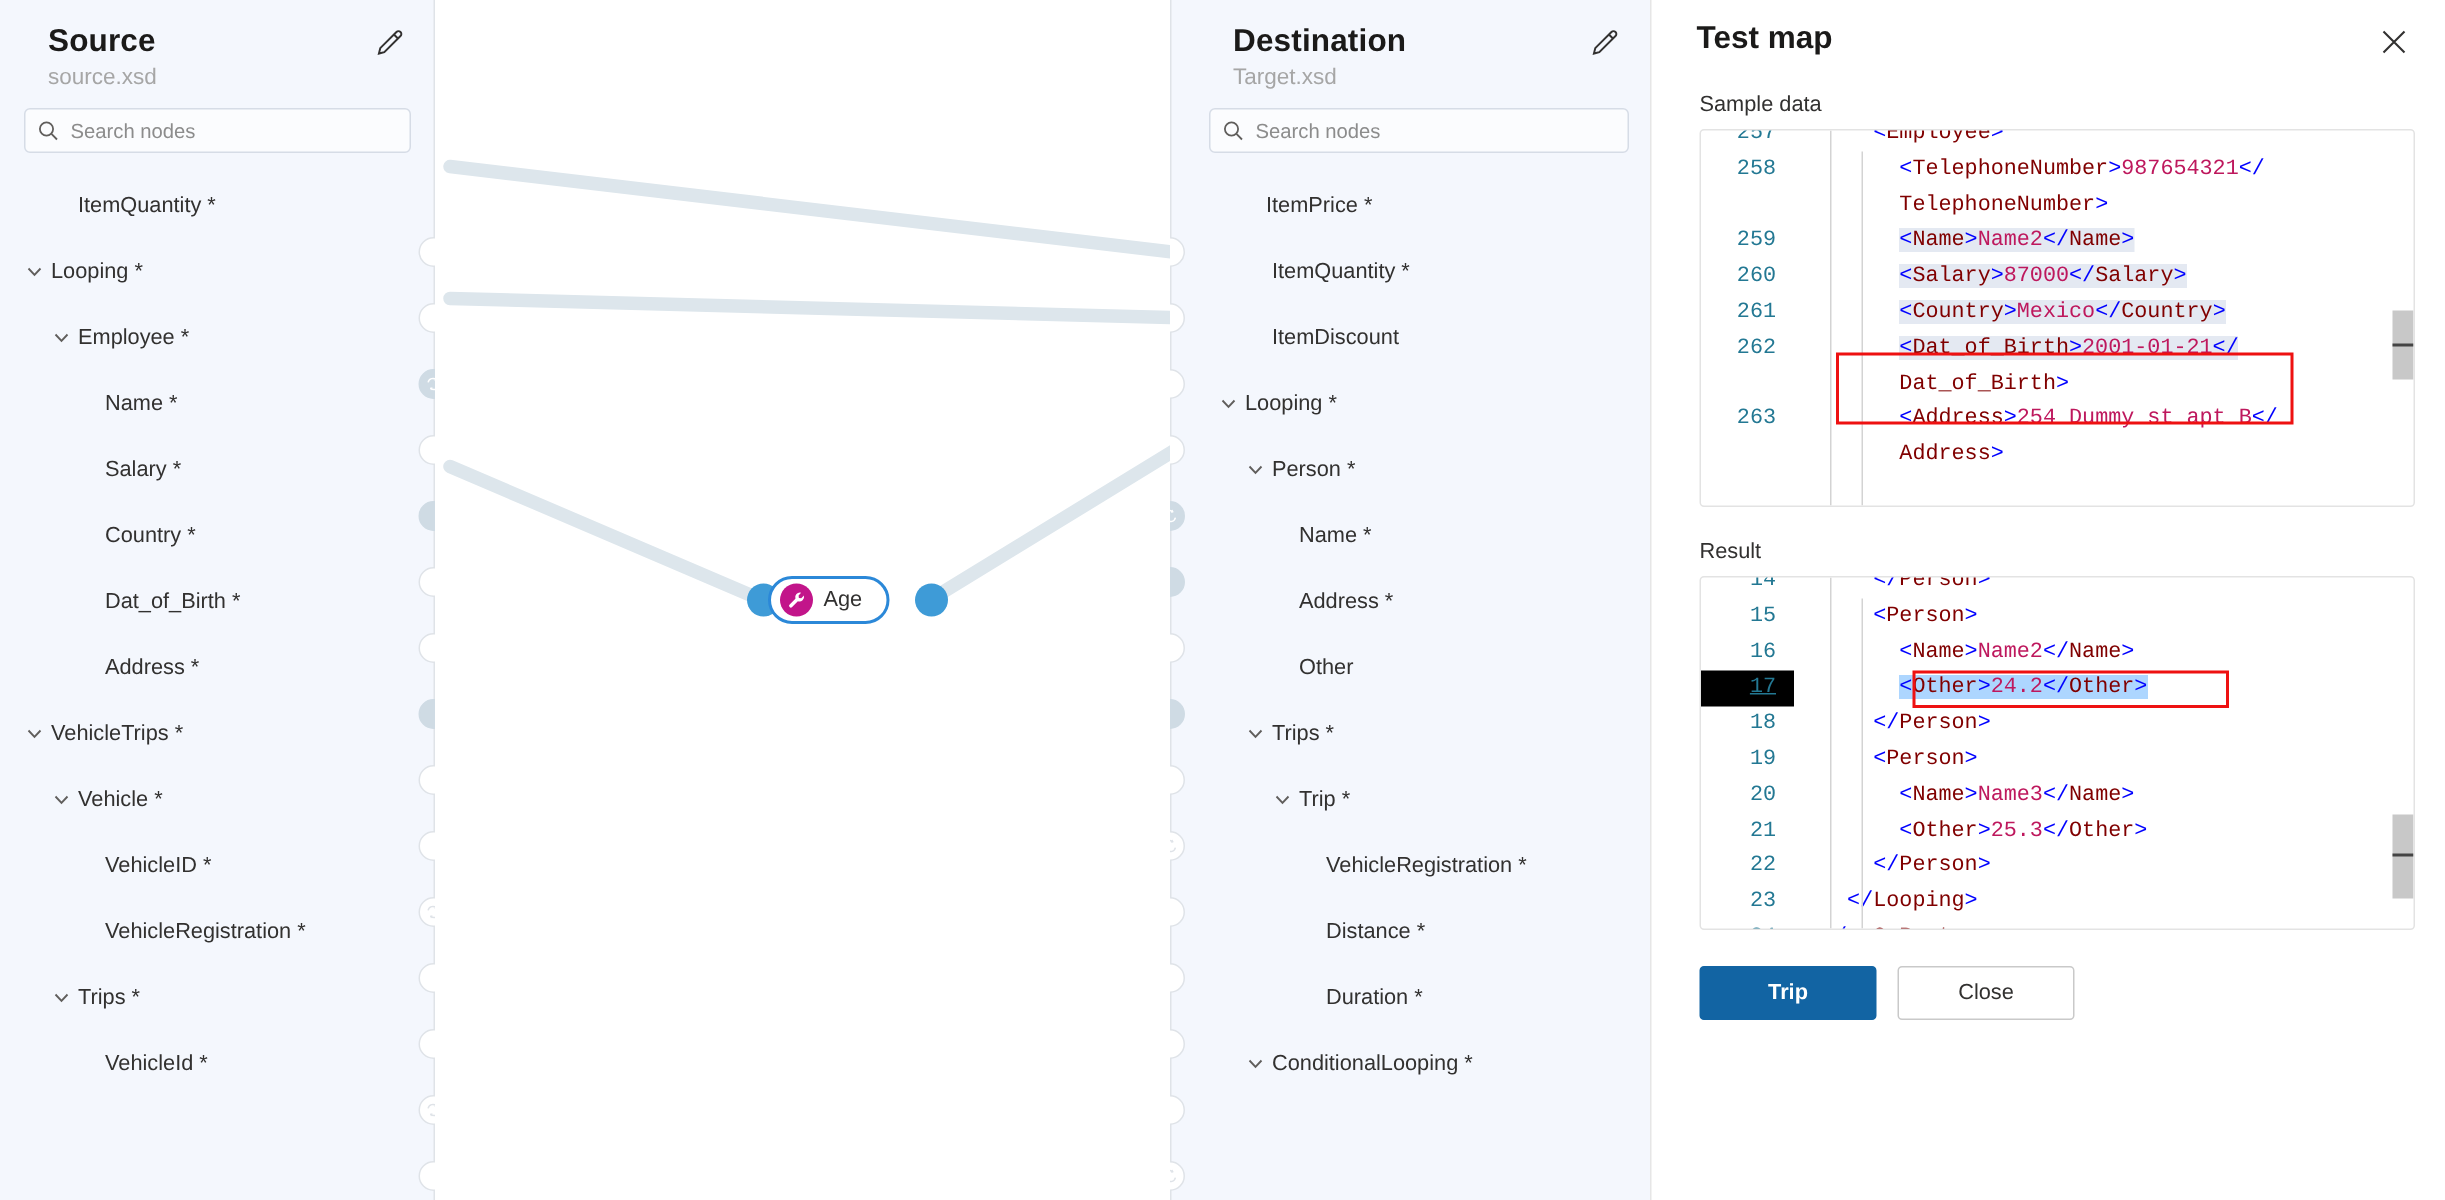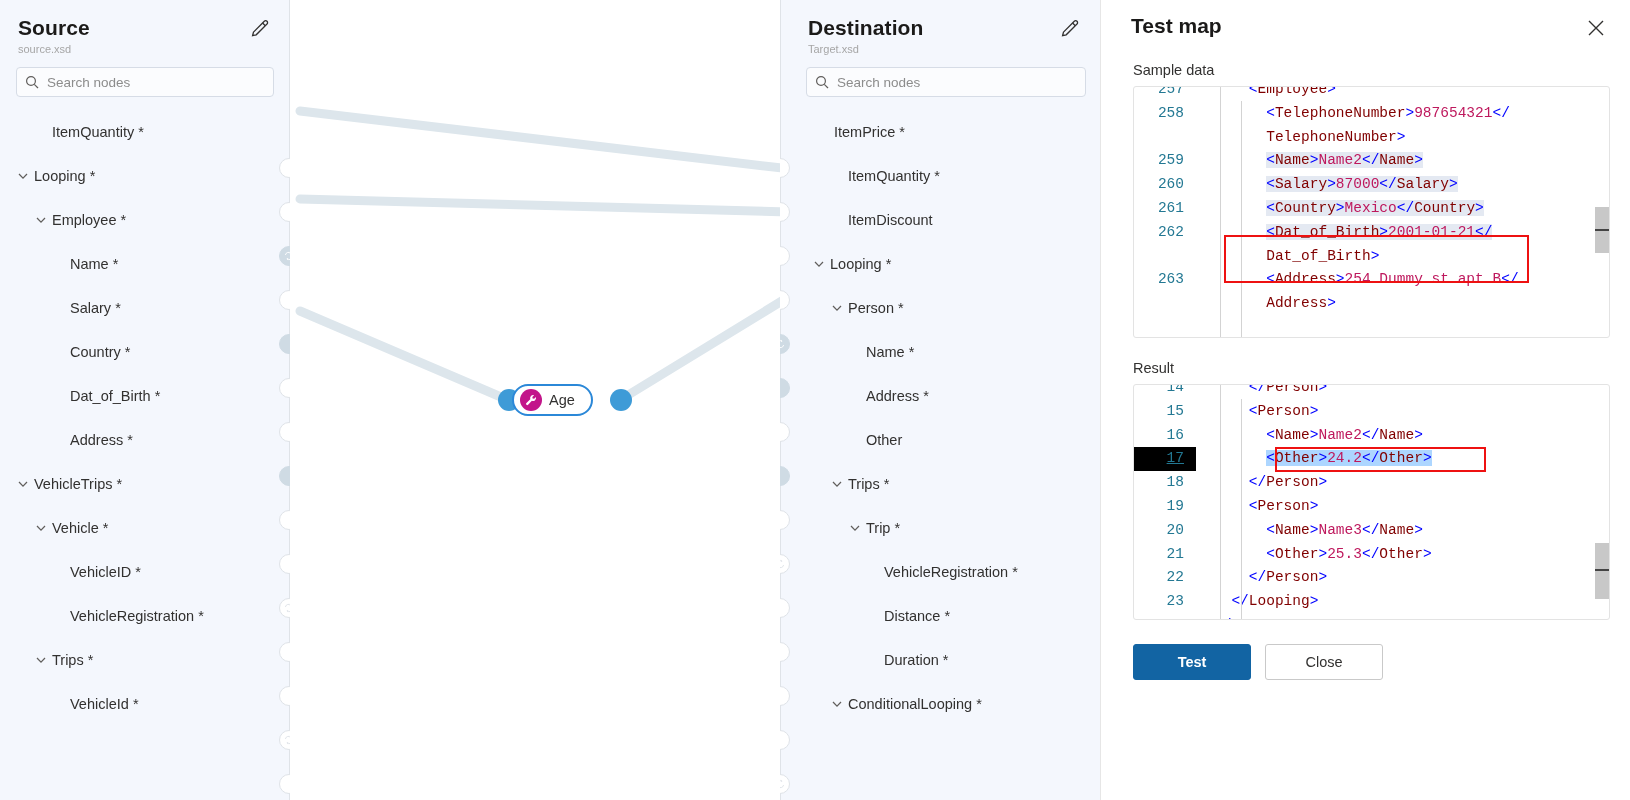--- a/index.html
+++ b/index.html
@@ -12,25 +12,25 @@
   .app { position: relative; width: 1630px; height: 800px; display: flex; }
 
   
   .tree-panel {
     position: relative;
     background: #f4f7fd;
     height: 800px;
     overflow: hidden;
   }
   #source-panel { width: 290px; }
-  .panel-head { padding: 16px 18px 0 18px; position: relative; }
+  .panel-head { padding: 16px 18px 0 18px; position: relative; margin-left: 14px; }
   .panel-title {
     font-size: 21px; font-weight: 600; color: #1b1a19; letter-spacing: .1px;
   }
-  .panel-sub { font-size: 11px; color: #a6a6a6; margin-top: 3px; }
+  .panel-sub { font-size: 15px; color: #a6a6a6; margin-top: 3px; }
   .edit-pencil {
     position: absolute; right: 18px; top: 16px;
     width: 22px; height: 22px; cursor: pointer;
   }
   .search-box {
     margin: 12px 16px 0 16px;
     height: 30px;
     background: #fbfcfe;
     border: 1px solid #d6dce6;
     border-radius: 4px;
@@ -373,21 +373,21 @@
     <div class="search-box">
       <span class="mag">
         <svg viewBox="0 0 14 14" width="14" height="14">
             <circle cx="6" cy="6" r="4.4" fill="none" stroke="#605e5c" stroke-width="1.2"></circle>
             <path d="M9.3 9.3 L13 13" stroke="#605e5c" stroke-width="1.2"></path>
           </svg>
       </span>
       <input type="text" placeholder="Search nodes" style="">
     </div>
     <div class="tree-list" id="dest-tree">
-        <div class="tree-row" style="padding-left: 36px;">
+        <div class="tree-row" style="padding-left: 46px;">
           <span class="chev hidden"><svg viewBox="0 0 14 14" width="14" height="14">
               <path d="M3 5 L7 9.2 L11 5" fill="none" stroke="#605e5c" stroke-width="1.25"></path>
             </svg></span>
           <span class="lbl">ItemPrice *</span>
         </div>
         <div class="tree-row" style="padding-left: 50px;">
           <span class="chev hidden"><svg viewBox="0 0 14 14" width="14" height="14">
               <path d="M3 5 L7 9.2 L11 5" fill="none" stroke="#605e5c" stroke-width="1.25"></path>
             </svg></span>
           <span class="lbl">ItemQuantity *</span>
@@ -557,18 +557,18 @@
         </div>
       <div class="redbox" style="left:141px; top:62px; width:211px; height:25px;"></div>
       <div class="vscroll">
         <div class="vthumb" style="top:158px; height:56px;">
           <div class="mark" style="top:26px;"></div>
         </div>
       </div>
     </div>
 
     <div class="tm-buttons">
-      <div class="btn btn-primary">Test</div>
+      <div class="btn btn-primary">Trip</div>
       <div class="btn btn-default">Close</div>
     </div>
   </div>
 
 </div>
 
 </body></html>

